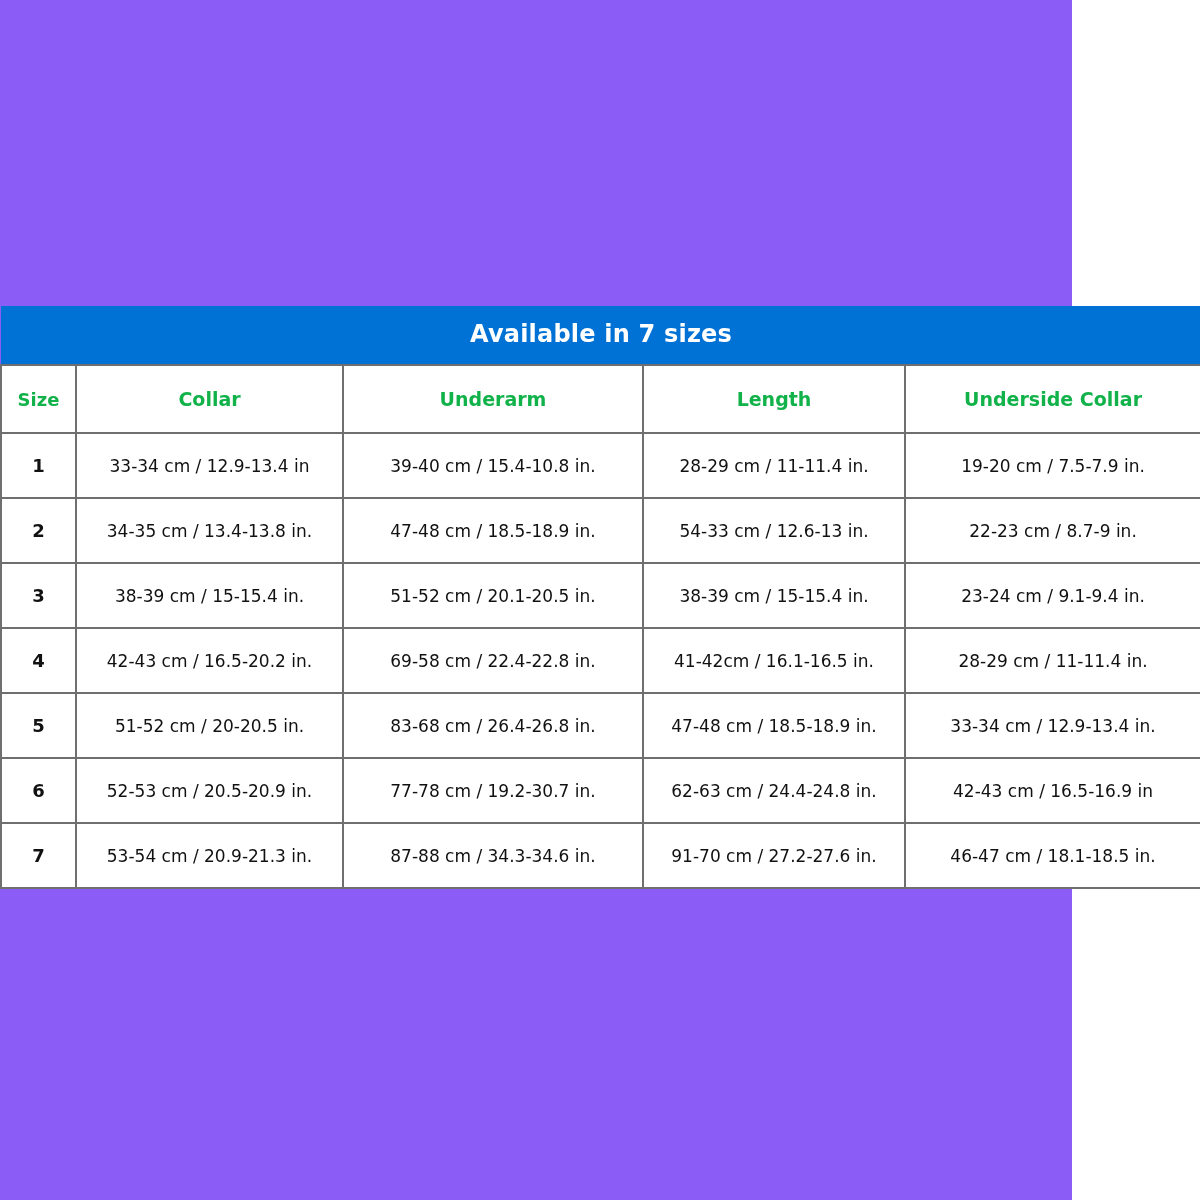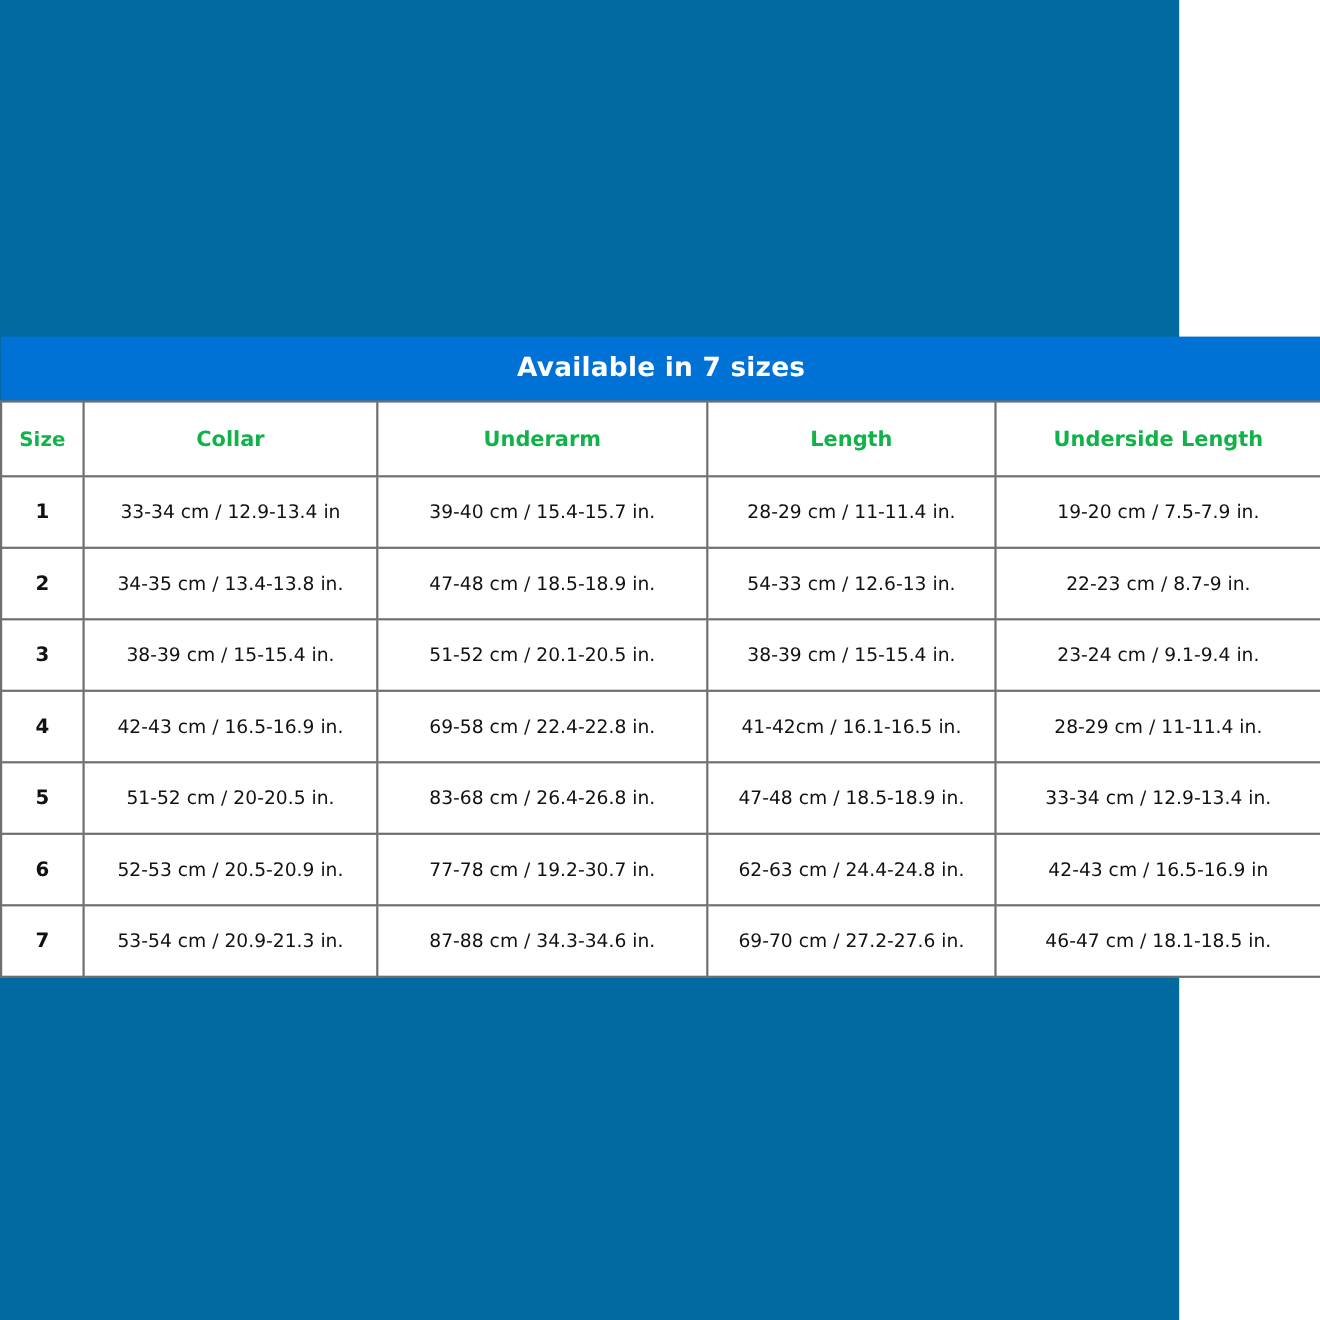--- a/index.html
+++ b/index.html
@@ -10,21 +10,21 @@
     height: 1200px;
     overflow: hidden;
   }
   body {
     font-family: "DejaVu Sans", "Liberation Sans", sans-serif;
   }
   .page {
     position: relative;
     width: 1072px;
     height: 1200px;
-    background: #0369a1;
+    background: #8b5cf6;
   }
   .chart-wrap {
     position: absolute;
     left: 0;
     top: 306px;
     width: 1200px;
   }
   table.size-chart {
     width: 1200px;
     border-collapse: collapse;
@@ -87,47 +87,47 @@
       </colgroup>
       <tbody>
         <tr class="title-row">
           <td colspan="5">Available in 7 sizes</td>
         </tr>
         <tr class="head-row">
           <th class="size-head">Size</th>
           <th>Collar</th>
           <th>Underarm</th>
           <th>Length</th>
-          <th>Underside Length</th>
+          <th>Underside Collar</th>
         </tr>
 
         <tr>
           <td class="cell size-col">1</td>
           <td class="cell">33-34 cm / 12.9-13.4 in</td>
-          <td class="cell">39-40 cm / 15.4-15.7 in.</td>
+          <td class="cell">39-40 cm / 15.4-10.8 in.</td>
           <td class="cell">28-29 cm / 11-11.4 in.</td>
           <td class="cell">19-20 cm / 7.5-7.9 in.</td>
         </tr>
         <tr>
           <td class="cell size-col">2</td>
           <td class="cell">34-35 cm / 13.4-13.8 in.</td>
           <td class="cell">47-48 cm / 18.5-18.9 in.</td>
           <td class="cell">54-33 cm / 12.6-13 in.</td>
           <td class="cell">22-23 cm / 8.7-9 in.</td>
         </tr>
         <tr>
           <td class="cell size-col">3</td>
           <td class="cell">38-39 cm / 15-15.4 in.</td>
           <td class="cell">51-52 cm / 20.1-20.5 in.</td>
           <td class="cell">38-39 cm / 15-15.4 in.</td>
           <td class="cell">23-24 cm / 9.1-9.4 in.</td>
         </tr>
         <tr>
           <td class="cell size-col">4</td>
-          <td class="cell">42-43 cm / 16.5-16.9 in.</td>
+          <td class="cell">42-43 cm / 16.5-20.2 in.</td>
           <td class="cell">69-58 cm / 22.4-22.8 in.</td>
           <td class="cell">41-42cm / 16.1-16.5 in.</td>
           <td class="cell">28-29 cm / 11-11.4 in.</td>
         </tr>
         <tr>
           <td class="cell size-col">5</td>
           <td class="cell">51-52 cm / 20-20.5 in.</td>
           <td class="cell">83-68 cm / 26.4-26.8 in.</td>
           <td class="cell">47-48 cm / 18.5-18.9 in.</td>
           <td class="cell">33-34 cm / 12.9-13.4 in.</td>
@@ -136,19 +136,19 @@
           <td class="cell size-col">6</td>
           <td class="cell">52-53 cm / 20.5-20.9 in.</td>
           <td class="cell">77-78 cm / 19.2-30.7 in.</td>
           <td class="cell">62-63 cm / 24.4-24.8 in.</td>
           <td class="cell">42-43 cm / 16.5-16.9 in</td>
         </tr>
         <tr>
           <td class="cell size-col">7</td>
           <td class="cell">53-54 cm / 20.9-21.3 in.</td>
           <td class="cell">87-88 cm / 34.3-34.6 in.</td>
-          <td class="cell">69-70 cm / 27.2-27.6 in.</td>
+          <td class="cell">91-70 cm / 27.2-27.6 in.</td>
           <td class="cell">46-47 cm / 18.1-18.5 in.</td>
         </tr>
       </tbody>
     </table>
   </div>
 </div>
 
 </body></html>

